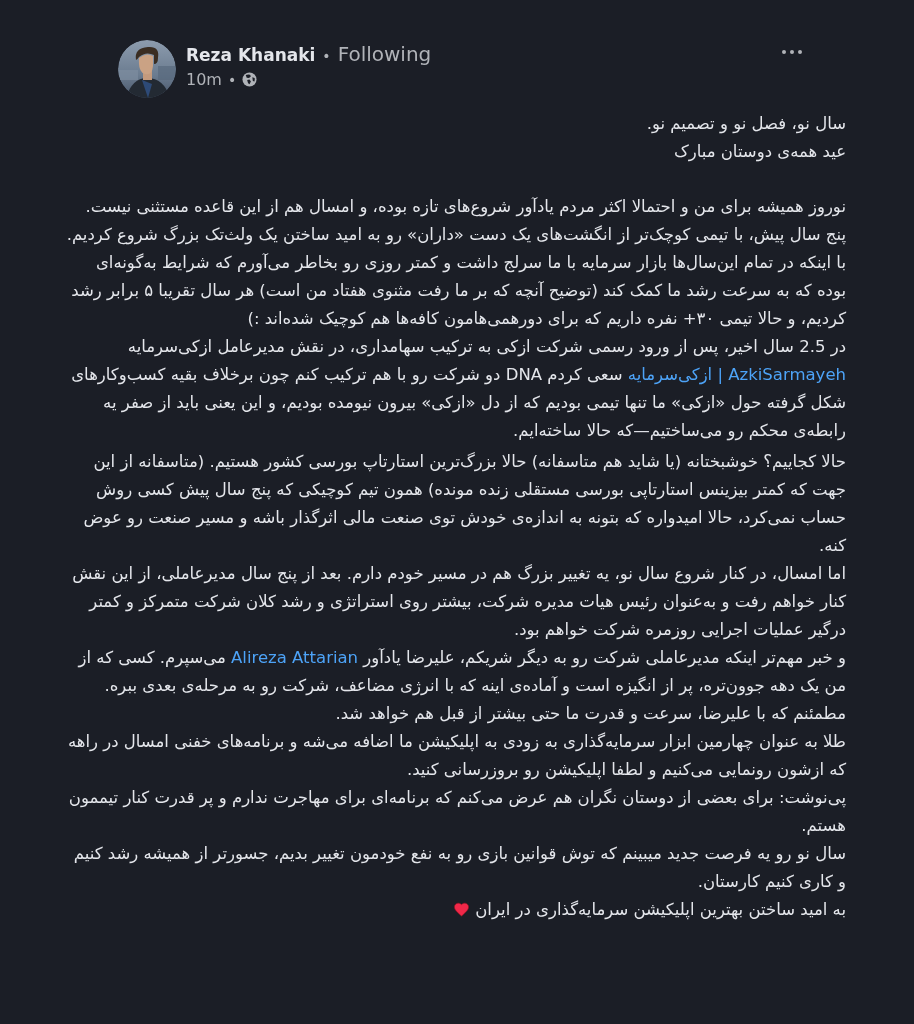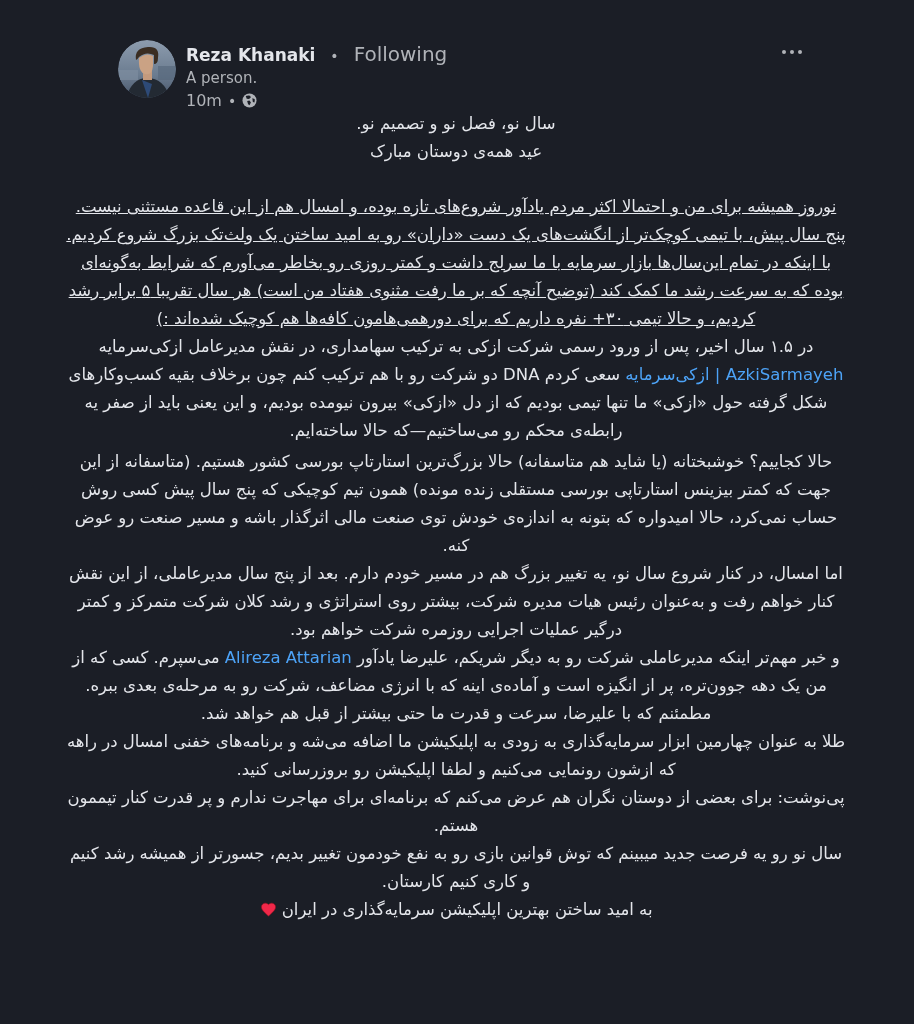--- a/index.html
+++ b/index.html
@@ -11,44 +11,44 @@
     position:relative;
   }
   .page{position:absolute;inset:0;background:#1b1e26;}
 
   
   .avatar{
     position:absolute;left:118px;top:40px;width:58px;height:58px;
     border-radius:50%;overflow:hidden;cursor:pointer;
   }
   .header-text{position:absolute;left:186px;top:42px;}
-  .name-row{display:flex;align-items:baseline;gap:15px;}
+  .name-row{display:flex;align-items:baseline;gap:7px;}
   .name{color:#e4e6eb;font-size:17px;font-weight:bold;cursor:pointer;}
   .dot-sep{color:#b0b3b8;font-size:14px;}
   .following{color:#b0b3b8;font-size:20px;cursor:pointer;}
   .subtitle{color:#b0b3b8;font-size:15px;margin-top:3px;}
   .meta-row{display:flex;align-items:center;gap:6px;margin-top:4px;}
   .timestamp{color:#b0b3b8;font-size:16px;cursor:pointer;}
   .globe{width:15px;height:15px;display:inline-block;}
 
   .menu-dots{
     position:absolute;left:772px;top:38px;width:40px;height:28px;
     display:flex;align-items:center;justify-content:center;gap:4px;
     cursor:pointer;border-radius:6px;
   }
   .menu-dots i{width:4px;height:4px;border-radius:50%;background:#b0b3b8;display:block;}
 
   
   .post-body{
     position:absolute;left:66px;top:110px;width:780px;
-    direction:rtl;text-align:center;
+    direction:rtl;text-align:right;
     color:#e4e6eb;font-size:16.5px;line-height:28px;
   }
   .post-body p{margin:0;}
-  .post-body p.gap-lg{margin-top:27px;text-decoration:underline;}
+  .post-body p.gap-lg{margin-top:27px;}
   .post-body p.gap-sm{margin-top:3px;}
   .link{color:#4da3f7;cursor:pointer;}
   .heart{width:17px;height:17px;vertical-align:-3px;display:inline-block;}
 </style>
 </head>
 <body>
 
 <div class="page">
 
   <div class="avatar">
@@ -78,21 +78,20 @@
       </g>
     </svg>
   </div>
 
   <div class="header-text">
     <div class="name-row">
       <span class="name">Reza Khanaki</span>
       <span class="dot-sep">•</span>
       <span class="following">Following</span>
     </div>
-    <div class="subtitle">A person.</div>
     <div class="meta-row">
       <span class="timestamp">10m</span>
       <span class="dot-sep">•</span>
       <span class="globe">
         <svg width="15" height="15" viewBox="0 0 16 16">
           <circle cx="8" cy="8" r="7.5" fill="#b0b3b8"></circle>
           <path d="M4 3.2 Q6.5 2 8.5 3 L9.5 4.5 L7.5 6.5 L5 6 Z" fill="#1b1e26"></path>
           <path d="M5.5 8.5 L8 8 L9.5 10 L8 13 L6.5 12 Z" fill="#1b1e26"></path>
           <path d="M11 5.5 L13.5 6.5 Q14 8.5 13 10.5 L11.5 9 Z" fill="#1b1e26"></path>
         </svg>
@@ -108,21 +107,21 @@
 
   <div class="post-body">
     <p><span>سال نو، فصل نو و تصمیم نو.</span></p>
     <p><span>عید همه‌ی دوستان مبارک</span></p>
 
     <p class="gap-lg">
       <span>نوروز همیشه برای من و احتمالا اکثر مردم یادآور شروع‌های تازه بوده، و امسال هم از این قاعده مستثنی نیست. پنج سال پیش، با تیمی کوچک‌تر از انگشت‌های یک دست «داران» رو به امید ساختن یک ولث‌تک بزرگ شروع کردیم. با اینکه در تمام این‌سال‌ها بازار سرمایه با ما سرلج داشت و کمتر روزی رو بخاطر می‌آورم که شرایط به‌گونه‌ای بوده که به سرعت رشد ما کمک کند (توضیح آنچه که بر ما رفت مثنوی هفتاد من است) هر سال تقریبا ۵ برابر رشد کردیم، و حالا تیمی </span><span dir="ltr">+۳۰</span><span> نفره داریم که برای دورهمی‌هامون کافه‌ها هم کوچیک شده‌اند :)</span>
     </p>
 
     <p>
-      <span>در ۱.۵ سال اخیر، پس از ورود رسمی شرکت ازکی به ترکیب سهامداری، در نقش مدیرعامل ازکی‌سرمایه </span><span class="link">AzkiSarmayeh | ازکی‌سرمایه</span><span> سعی کردم DNA دو شرکت رو با هم ترکیب کنم چون برخلاف بقیه کسب‌وکارهای شکل گرفته حول «ازکی» ما تنها تیمی بودیم که از دل «ازکی» بیرون نیومده بودیم، و این یعنی باید از صفر یه رابطه‌ی محکم رو می‌ساختیم—که حالا ساخته‌ایم.</span>
+      <span>در 2.5 سال اخیر، پس از ورود رسمی شرکت ازکی به ترکیب سهامداری، در نقش مدیرعامل ازکی‌سرمایه </span><span class="link">AzkiSarmayeh | ازکی‌سرمایه</span><span> سعی کردم DNA دو شرکت رو با هم ترکیب کنم چون برخلاف بقیه کسب‌وکارهای شکل گرفته حول «ازکی» ما تنها تیمی بودیم که از دل «ازکی» بیرون نیومده بودیم، و این یعنی باید از صفر یه رابطه‌ی محکم رو می‌ساختیم—که حالا ساخته‌ایم.</span>
     </p>
 
     <p class="gap-sm"><span>حالا کجاییم؟ خوشبختانه (یا شاید هم متاسفانه) حالا بزرگ‌ترین استارتاپ بورسی کشور هستیم. (متاسفانه از این جهت که کمتر بیزینس استارتاپی بورسی مستقلی زنده مونده) همون تیم کوچیکی که پنج سال پیش کسی روش حساب نمی‌کرد، حالا امیدواره که بتونه به اندازه‌ی خودش توی صنعت مالی اثرگذار باشه و مسیر صنعت رو عوض کنه.</span></p>
     <p><span>اما امسال، در کنار شروع سال نو، یه تغییر بزرگ هم در مسیر خودم دارم. بعد از پنج سال مدیرعاملی، از این نقش کنار خواهم رفت و به‌عنوان رئیس هیات مدیره شرکت، بیشتر روی استراتژی و رشد کلان شرکت متمرکز و کمتر درگیر عملیات اجرایی روزمره شرکت خواهم بود.</span></p>
 
     <p>
       <span>و خبر مهم‌تر اینکه مدیرعاملی شرکت رو به دیگر شریکم، علیرضا یادآور </span><span class="link">Alireza Attarian</span><span> می‌سپرم. کسی که از من یک دهه جوون‌تره، پر از انگیزه است و آماده‌ی اینه که با انرژی مضاعف، شرکت رو به مرحله‌ی بعدی ببره. مطمئنم که با علیرضا، سرعت و قدرت ما حتی بیشتر از قبل هم خواهد شد.</span>
     </p>
 
     <p><span>طلا به عنوان چهارمین ابزار سرمایه‌گذاری به زودی به اپلیکیشن ما اضافه می‌شه و برنامه‌های خفنی امسال در راهه که ازشون رونمایی می‌کنیم و لطفا اپلیکیشن رو بروزرسانی کنید.</span></p>

